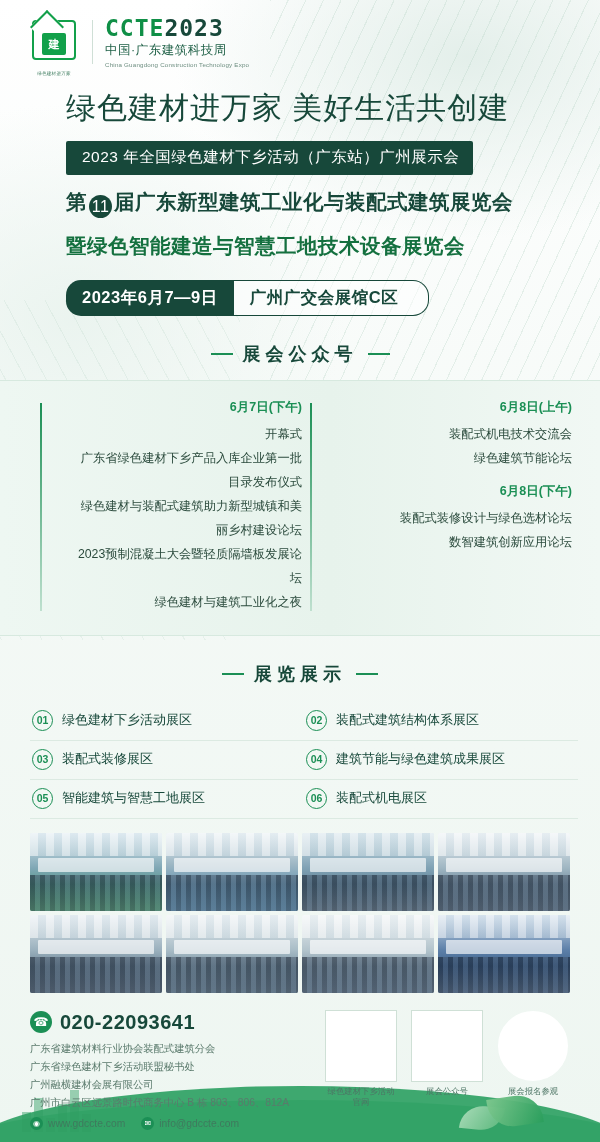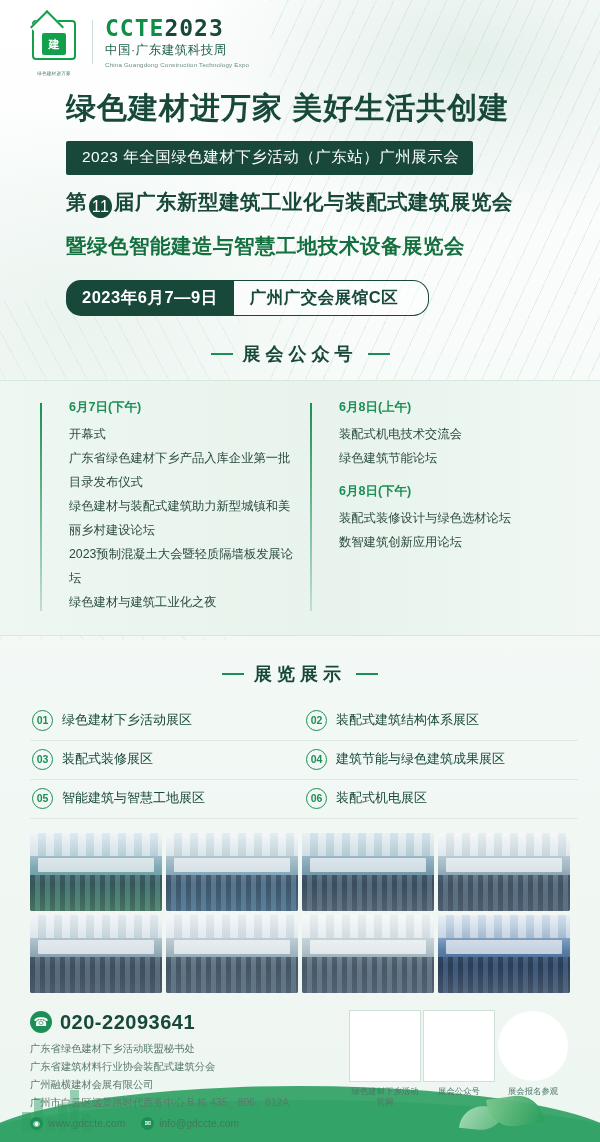--- a/index.html
+++ b/index.html
@@ -67,21 +67,21 @@
     font-size:23px; font-weight:bold; letter-spacing:1px;
     color:#0f8f46; line-height:1;
   }
   .cc-word .dark { color:#17483a; }
   .cc-cn { font-size:12.5px; color:#1d5f45; letter-spacing:.5px; }
   .cc-en { font-size:6.2px; color:#6d8e80; letter-spacing:.2px; }
 
   
   .title-block { position:relative; z-index:3; padding:14px 0 0 66px; }
   .main-title {
-    font-size:30px; font-weight:bold; color:#17483a; letter-spacing:1px;
+    font-size:30px; font-weight:normal; color:#17483a; letter-spacing:1px;
     white-space:nowrap;
   }
   .subtitle-bar {
     display:inline-block; margin-top:12px;
     background:#17483a; color:#ffffff;
     font-size:15.5px; letter-spacing:.5px;
     padding:6px 14px 7px 16px;
     border-radius:2px;
   }
   .line2, .line3 {
@@ -119,21 +119,21 @@
     color:#17483a; font-size:18px; font-weight:bold; letter-spacing:5px;
   }
   .band {
     position:relative; z-index:3;
     margin-top:14px;
     background:linear-gradient(90deg,#eef7f2 0%,#e7f3ec 55%,#f1f8f4 100%);
     border-top:1px solid #d7e9df; border-bottom:1px solid #d7e9df;
     padding:18px 28px 20px 40px;
   }
   .two-col { display:flex; gap:8px; }
-  .col { flex:1 1 50%; position:relative; padding-left:29px; }
+  .col { flex:1 1 50%; position:relative; padding-left:29px;text-align:right; }
   .col::before {
     content:""; position:absolute; left:0; top:4px; bottom:4px; width:2px;
     background:linear-gradient(180deg,#1b8f55,#bfe0cf);
   }
   .day-label { color:#1b8f55; font-size:12.5px; font-weight:bold; margin-bottom:7px; }
   .day-label.second { margin-top:12px; }
   .evt { color:#2a4a3c; font-size:12.3px; line-height:1.95; }
 
   
   .zones { position:relative; z-index:3; padding:16px 22px 0 30px; }
@@ -194,21 +194,21 @@
     display:flex; align-items:center; justify-content:center; font-size:12px;
   }
   .phone-num { color:#17483a; font-size:20px; font-weight:bold; letter-spacing:.5px; }
   .org { color:#5a7a6c; font-size:10.3px; line-height:1.75; margin-top:6px; }
   .links { display:flex; gap:16px; margin-top:5px; }
   .lnk { display:flex; align-items:center; gap:5px; color:#3f7a5e; font-size:10.3px; }
   .lnk .ic {
     width:13px; height:13px; border-radius:50%; background:#1b8f55; color:#fff;
     font-size:8px; display:flex; align-items:center; justify-content:center;
   }
-  .qrs { display:flex; flex:0 0 auto; }
+  .qrs { display:flex; gap:12px; flex:0 0 auto; }
   .qr-item { width:74px; text-align:center; }
   .qr {
     width:70px; height:70px; margin:0 auto;
     background-color:#fff;
     background-image:
       repeating-linear-gradient(90deg,#0f3d2c 0 3px, #fff 3px 6px),
       repeating-linear-gradient(0deg,#0f3d2c 0 3px, #fff 3px 6px);
     background-blend-mode:screen;
     border:2px solid #fff; outline:1px solid #cfe0d6;
   }
@@ -389,24 +389,24 @@
       </div>
   </div>
 
   <div class="contact-wrap">
     <div class="contact-left">
       <div class="phone-row">
         <span class="phone-ic">☎</span>
         <span class="phone-num">020-22093641</span>
       </div>
       <div class="org">
+        <div>广东省建筑材料行业协会装配式建筑分会</div>
         <div>广东省绿色建材下乡活动联盟秘书处</div>
-        <div>广东省建筑材料行业协会装配式建筑分会</div>
         <div>广州融横建材会展有限公司</div>
-        <div>广州市白云区远景路时代商务中心 B 栋 435、806、812A</div>
+        <div>广州市白云区远景路时代商务中心 B 栋 803、806、812A</div>
       </div>
       <div class="links">
         <div class="lnk">
           <span class="ic">◉</span>
           <span>www.gdccte.com</span>
         </div>
         <div class="lnk">
           <span class="ic">✉</span>
           <span>info@gdccte.com</span>
         </div>

